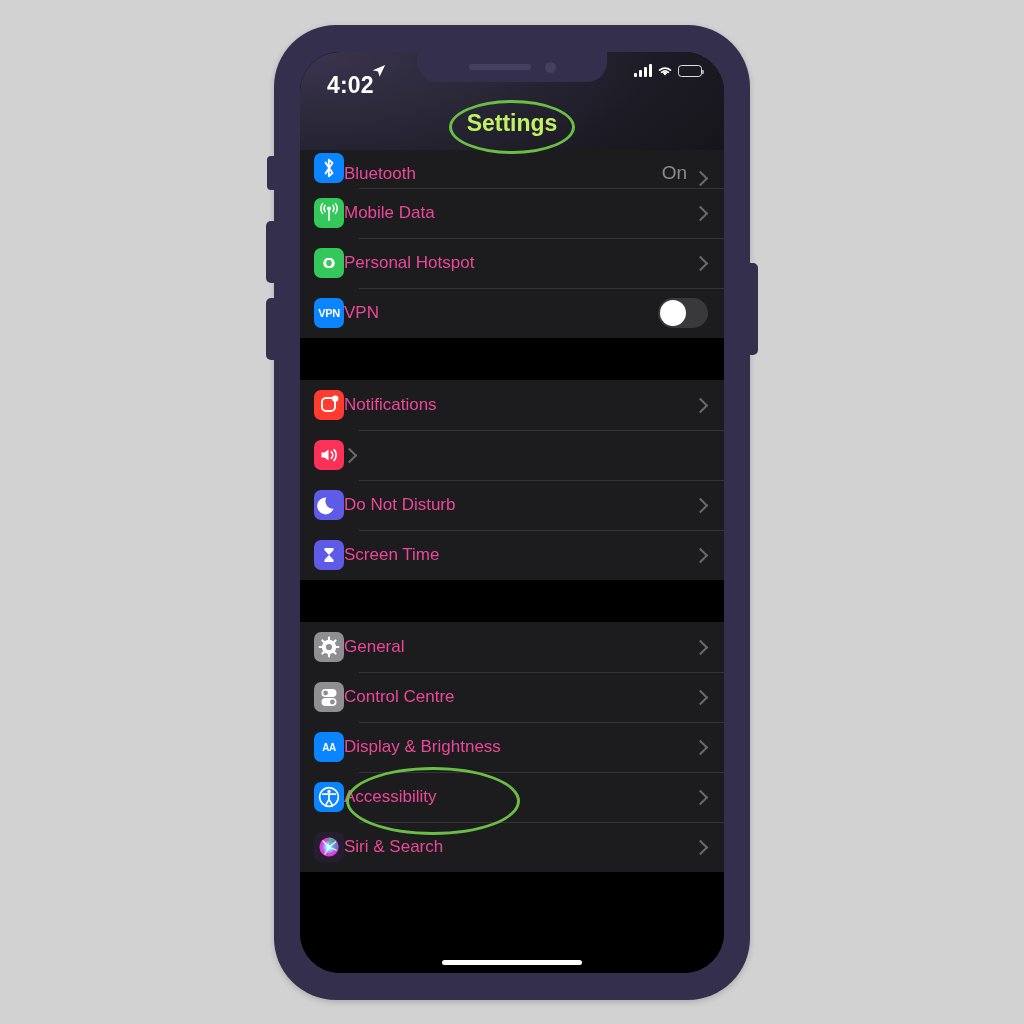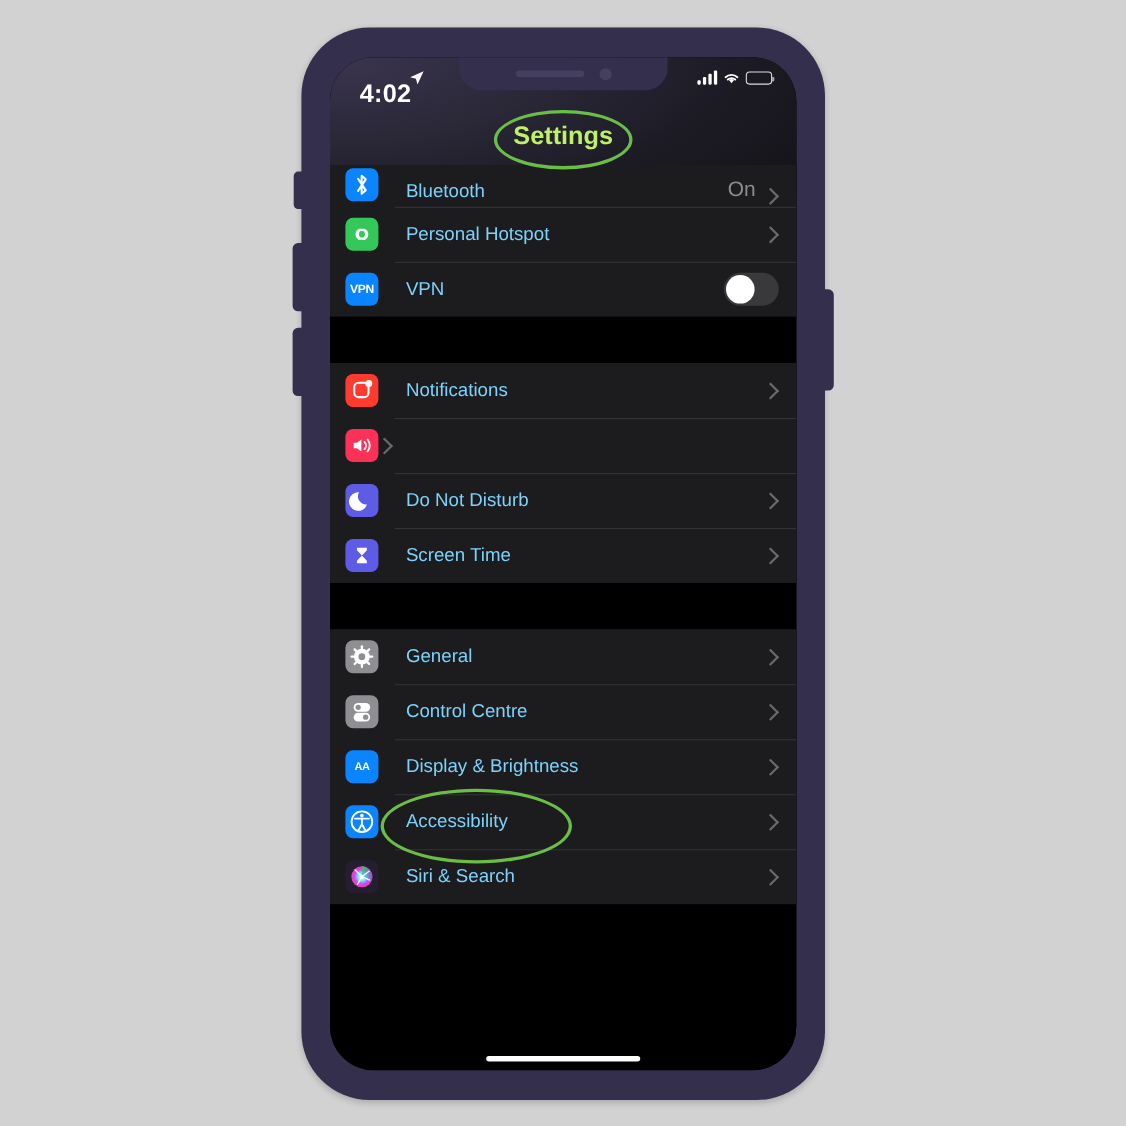--- a/index.html
+++ b/index.html
@@ -194,22 +194,22 @@
     width: 30px; height: 30px;
     border-radius: 7px;
     flex: 0 0 30px;
     display: flex;
     align-items: center;
     justify-content: center;
     overflow: hidden;
     position: relative;
   }
   .row-label {
-    margin-left: 25px;
-    color: #7dd3fc;
+    margin-left: 0;
+    color: #ec4899;
     font-size: 17px;
     flex: 1 1 auto;
     white-space: nowrap;
   }
   .row-value {
     color: #8b8b90;
     font-size: 19px;
     margin-right: 8px;
   }
   .chev {
@@ -331,20 +331,34 @@
           <span class="row-icon" style="background:#0a84ff;margin-bottom:1px;">
             <svg class="ic-svg" viewBox="0 0 30 30">
               <path d="M11.5 9.5 L18.5 20 L14.8 23.2 L14.8 6.8 L18.5 10 L11.5 20.5" stroke="#fff" stroke-width="1.9" fill="none" stroke-linejoin="round" stroke-linecap="round"></path>
             </svg>
           </span>
           <span class="row-label">Bluetooth</span>
           <span class="row-value">On</span>
           <span class="chev"></span>
         </div>
 
+        <div class="row">
+          <span class="row-icon" style="background:#34c759;">
+            <svg class="ic-svg" viewBox="0 0 30 30">
+              <circle cx="15" cy="10.5" r="2.1" fill="#fff"></circle>
+              <rect x="14.2" y="12" width="1.7" height="11" fill="#fff" rx="0.8"></rect>
+              <path d="M11 7.4 A5.6 5.6 0 0 0 11 13.6" stroke="#fff" stroke-width="1.5" fill="none" stroke-linecap="round"></path>
+              <path d="M19 7.4 A5.6 5.6 0 0 1 19 13.6" stroke="#fff" stroke-width="1.5" fill="none" stroke-linecap="round"></path>
+              <path d="M8.6 5.4 A8.8 8.8 0 0 0 8.6 15.6" stroke="#fff" stroke-width="1.4" fill="none" stroke-linecap="round"></path>
+              <path d="M21.4 5.4 A8.8 8.8 0 0 1 21.4 15.6" stroke="#fff" stroke-width="1.4" fill="none" stroke-linecap="round"></path>
+            </svg>
+          </span>
+          <span class="row-label">Mobile Data</span>
+          <span class="chev"></span>
+        </div>
 
         <div class="row">
           <span class="row-icon" style="background:#34c759;">
             <svg class="ic-svg" viewBox="0 0 30 30">
               <path d="M17.5 11 a4.6 4.6 0 0 1 0 8 h-4 a4.6 4.6 0 0 1 0-8" stroke="#fff" stroke-width="2" fill="none" stroke-linecap="round"></path>
               <path d="M12.5 19 a4.6 4.6 0 0 1 0-8 h4 a4.6 4.6 0 0 1 0 8" stroke="#fff" stroke-width="2" fill="none" stroke-linecap="round"></path>
             </svg>
           </span>
           <span class="row-label">Personal Hotspot</span>
           <span class="chev"></span>

